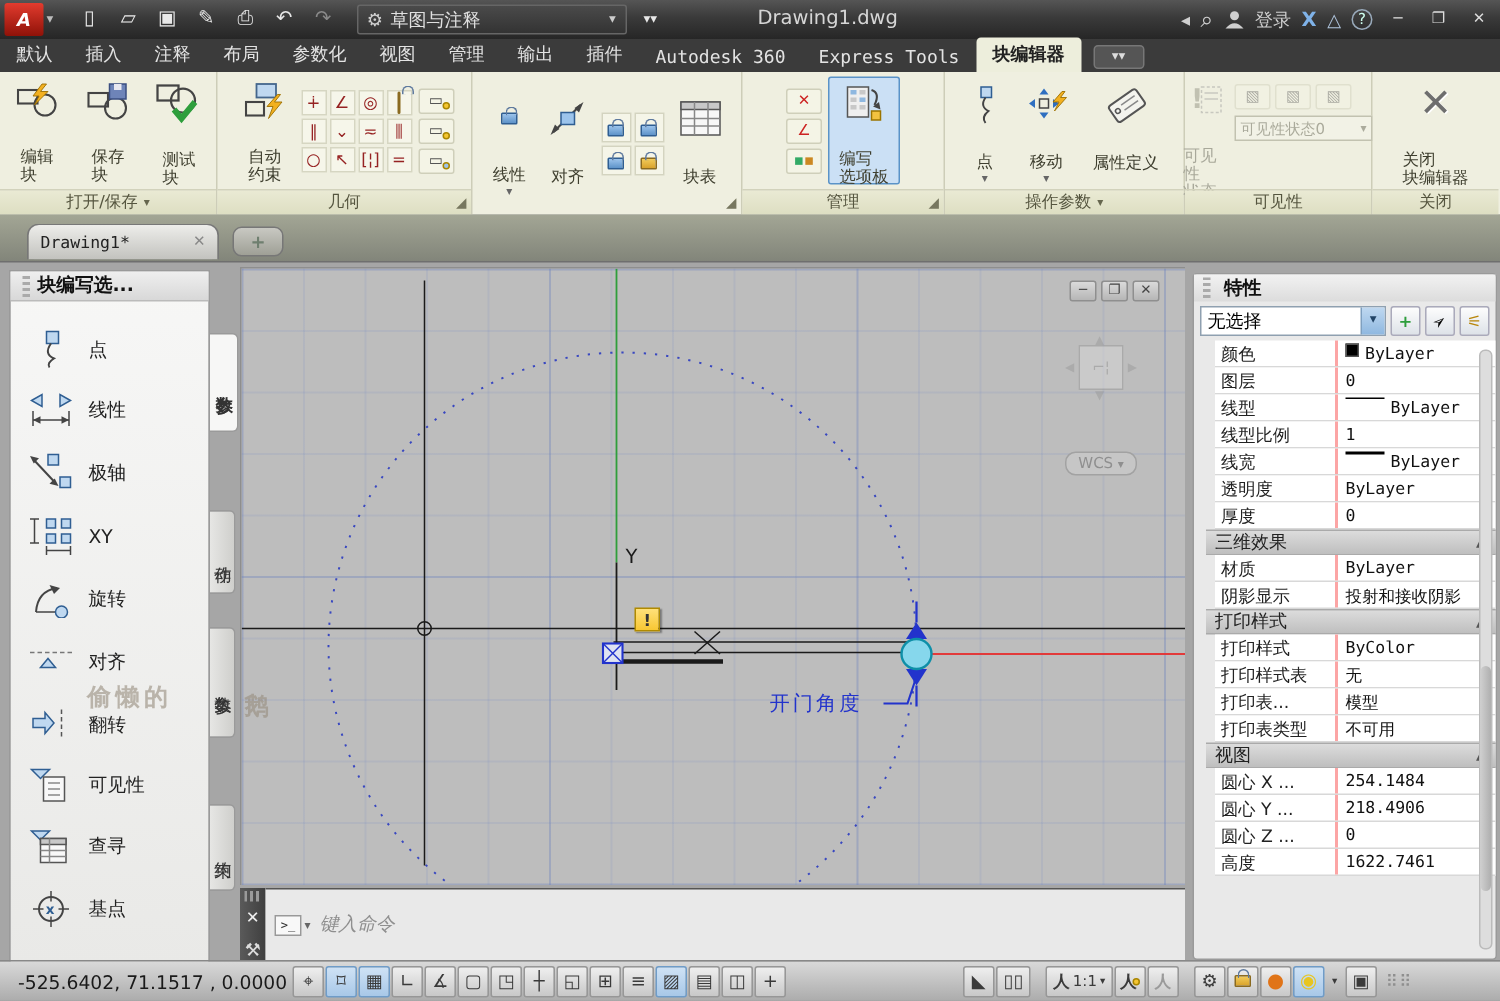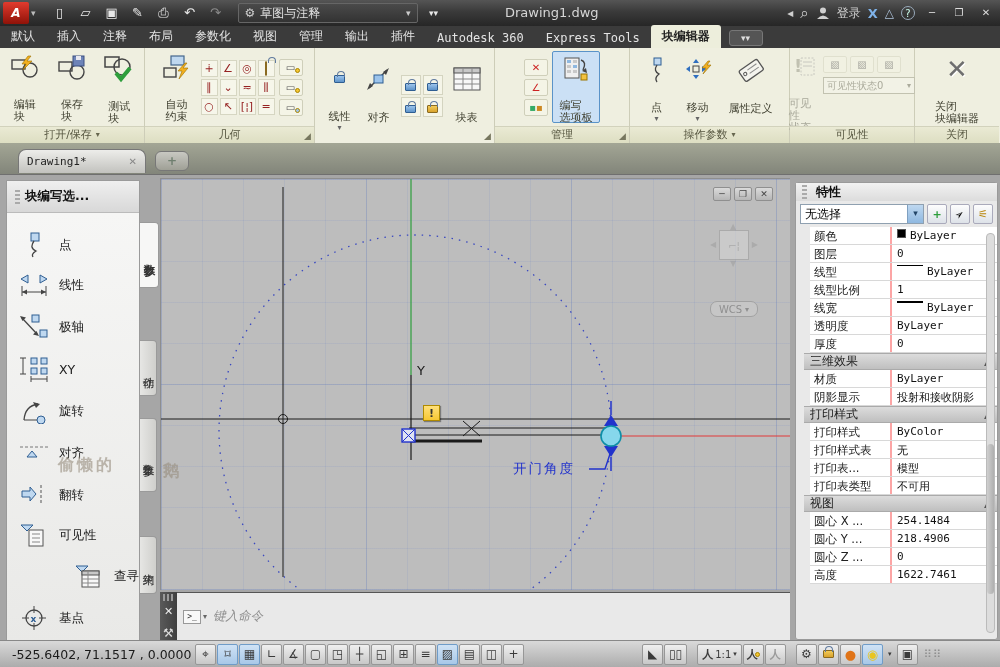--- a/index.html
+++ b/index.html
@@ -75,21 +75,21 @@
     background:linear-gradient(#EDEDEA,#C2C2BE); border:1px solid #777; border-bottom:none; border-radius:8px 8px 0 0;
     display:flex; align-items:center; padding:0 8px; }
   .doctab .dt-name { font-family:"DejaVu Sans Mono", monospace; font-size:11px; color:#222; }
   .doctab .dt-x { margin-left:auto; color:#888; font-size:10px; }
   .newtab { position:absolute; left:155px; top:8px; width:34px; height:20px; background:linear-gradient(#C8C8C2,#9FA096);
     border:1px solid #777; border-radius:6px; text-align:center; line-height:18px; color:#6F7F6F; font-weight:bold; }
 
   
   .palette { position:absolute; left:6px; top:180px; width:134px; height:465px;
     background:linear-gradient(180deg,#F7F7F6,#E9E9E7); border:1px solid #9A9A9A; border-radius:0 0 4px 4px; }
-  .pal-head { height:32px; display:flex; align-items:center; background:linear-gradient(#EFEFEF,#D8D8D8);
+  .pal-head { height:20px; display:flex; align-items:center; background:linear-gradient(#EFEFEF,#D8D8D8);
     border-bottom:1px solid #BBB; padding-left:8px; }
   .pal-grip { width:5px; height:14px; margin-right:5px;
     background:repeating-linear-gradient(180deg,#AAA 0 2px,transparent 2px 4px); }
   .pal-title { font-weight:bold; font-size:12.5px; color:#111; }
   .pal-items { position:relative; }
   .pal-item { position:absolute; left:0; width:100%; height:40px; display:flex; align-items:center; }
   .pi-icon { width:34px; margin-left:10px; display:flex; justify-content:center; }
   .pi-label { font-size:12.5px; color:#222; margin-left:8px; }
   .sidetabs { position:absolute; left:140px; top:180px; width:17px; height:465px; }
   .stab { position:absolute; left:0; width:17px; background:linear-gradient(90deg,#E6E6E4,#CFCFCC);
@@ -603,21 +603,21 @@
           <svg width="30" height="26" viewBox="0 0 30 26">
         <polygon points="2,3 14,3 8,9" fill="#BFD8F0" stroke="#2F5E92"></polygon>
         <rect x="10" y="8" width="14" height="16" fill="#F8F8F8" stroke="#555"></rect>
         <line x1="13" y1="12" x2="21" y2="12" stroke="#888"></line>
             <line x1="13" y1="16" x2="21" y2="16" stroke="#888"></line>
             <line x1="13" y1="20" x2="21" y2="20" stroke="#888"></line>
       </svg>
         </div>
       <div class="pi-label">可见性</div>
     </div>
-    <div class="pal-item" style="top:343px;justify-content:flex-end;">
+    <div class="pal-item" style="top:343px;">
       <div class="pi-icon">
           <svg width="30" height="26" viewBox="0 0 30 26">
         <polygon points="2,3 14,3 8,9" fill="#BFD8F0" stroke="#2F5E92"></polygon>
         <rect x="8" y="8" width="17" height="16" fill="#F8F8F8" stroke="#555"></rect>
         <rect x="8" y="8" width="17" height="4" fill="#C8C8C8" stroke="#555"></rect>
         <line x1="8" y1="16" x2="25" y2="16" stroke="#888"></line>
             <line x1="8" y1="20" x2="25" y2="20" stroke="#888"></line>
         <line x1="14" y1="8" x2="14" y2="24" stroke="#888"></line>
       </svg>
         </div>

